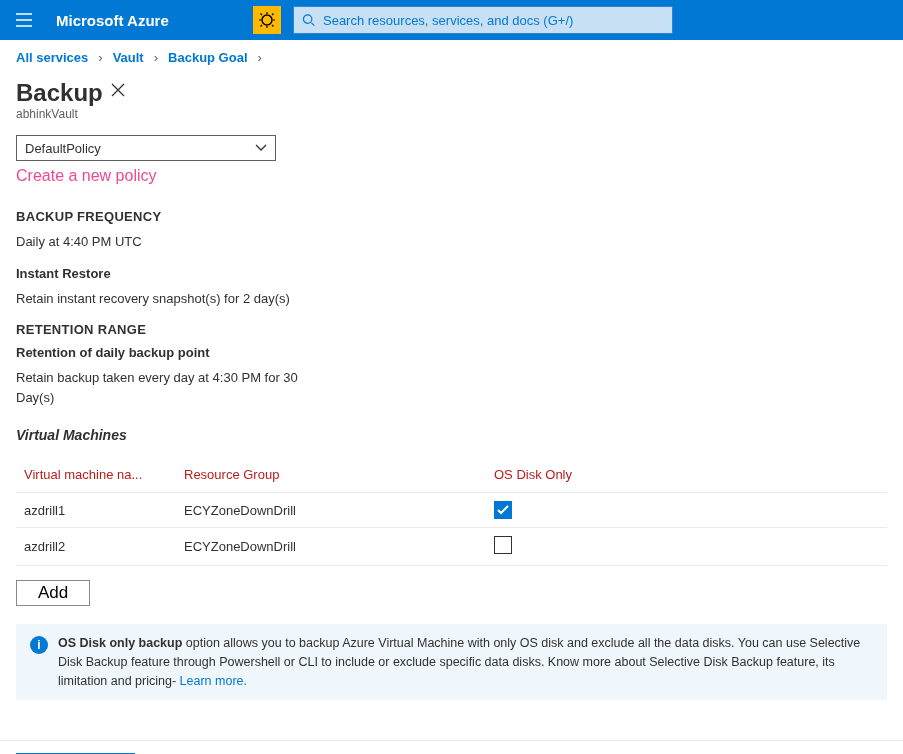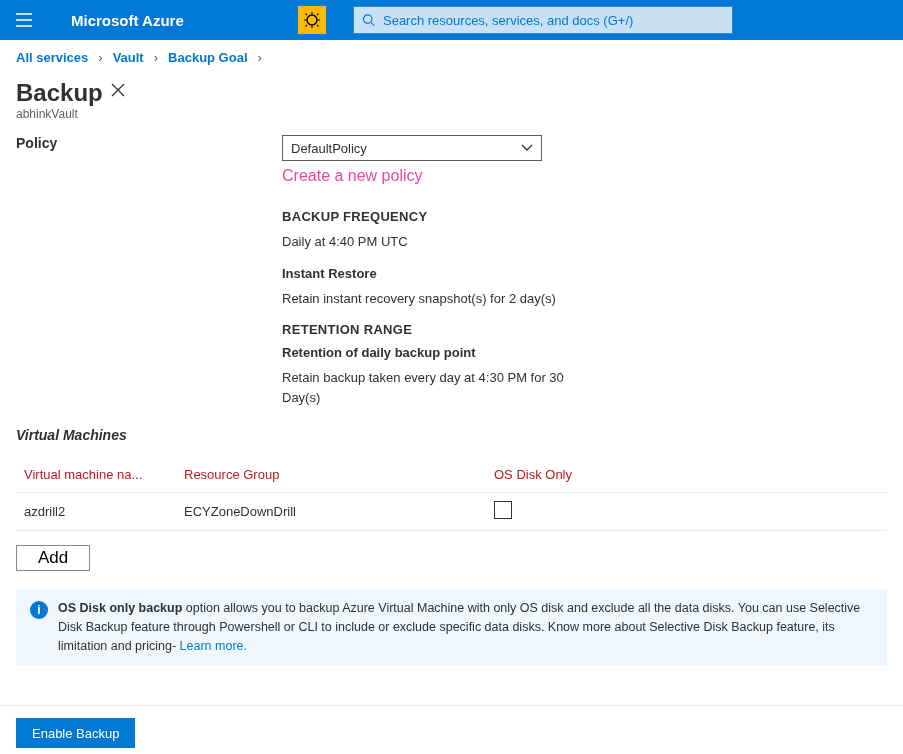--- a/index.html
+++ b/index.html
@@ -1,19 +1,19 @@
 <!DOCTYPE html>
 <html><head>
 <meta charset="utf-8">
 <style>
   * { box-sizing: border-box; margin: 0; padding: 0; }
   body { font-family: "Segoe UI", Arial, sans-serif; font-size: 13px; color: #323130; background: #fff; width: 903px; }
   
   
-  .top-header { background: #0078d4; height: 40px; display: flex; align-items: center; padding: 0 8px; gap: 27px; }
+  .top-header { background: #0078d4; height: 40px; display: flex; align-items: center; padding: 0 8px; gap: 12px; }
   .hamburger { width: 32px; height: 32px; display:flex; align-items:center; justify-content:center; color:#fff; cursor:pointer; }
   .brand { color:#fff; font-size: 15px; font-weight: 600; margin-left: 4px; }
   .header-spacer { flex: 0 0 60px; }
   .bug-btn { width: 28px; height: 28px; background: #ffb900; display:flex; align-items:center; justify-content:center; cursor:pointer; }
   .search-box { flex: 0 0 380px; height: 28px; background: #c7e0f4; border: 1px solid #2b88d8; display:flex; align-items:center; padding: 0 8px; gap:8px; }
   .search-box input { border:none; background:transparent; outline:none; width:100%; font-size:13px; color:#0078d4; }
   .search-box input::placeholder { color:#0078d4; }
   
   
   .breadcrumb { display:flex; align-items:center; gap: 10px; padding: 10px 16px; font-size: 13px; }
@@ -104,21 +104,20 @@
   <div class="title">Backup</div>
   <div class="close-x">
     <svg width="14" height="14" viewBox="0 0 14 14">
         <path d="M1 1l12 12M13 1L1 13" stroke="#323130" stroke-width="1.3"></path>
       </svg>
   </div>
 </div>
 <div class="subtitle">abhinkVault</div>
 
 <div class="policy-row">
-  <div class="policy-label">Policy</div>
   <div class="policy-body">
     <div class="policy-select">
       <span>DefaultPolicy</span>
       <span class="chevd">
         <svg width="12" height="8" viewBox="0 0 12 8">
             <path d="M1 1l5 5 5-5" fill="none" stroke="#323130" stroke-width="1.3"></path>
           </svg>
       </span>
     </div>
     <a class="create-link">Create a new policy</a>
@@ -140,20 +139,29 @@
   <table class="vm-table">
     <thead>
       <tr>
         <th class="col-name">Virtual machine na...</th>
         <th class="col-rg">Resource Group</th>
         <th>OS Disk Only</th>
       </tr>
     </thead>
     <tbody id="vm-tbody">
         <tr>
+          <td>azdrill1</td>
+          <td>ECYZoneDownDrill</td>
+          <td><span class="checkbox checked">
+              <svg width="12" height="10" viewBox="0 0 12 10">
+                <path d="M1 5l3 3 7-7" fill="none" stroke="#fff" stroke-width="2"></path>
+              </svg>
+            </span></td>
+        </tr>
+        <tr>
           <td>azdrill2</td>
           <td>ECYZoneDownDrill</td>
           <td><span class="checkbox"></span></td>
         </tr>
       </tbody>
   </table>
   <button class="add-btn">Add</button>
 </div>
 
 <div class="info-box">

